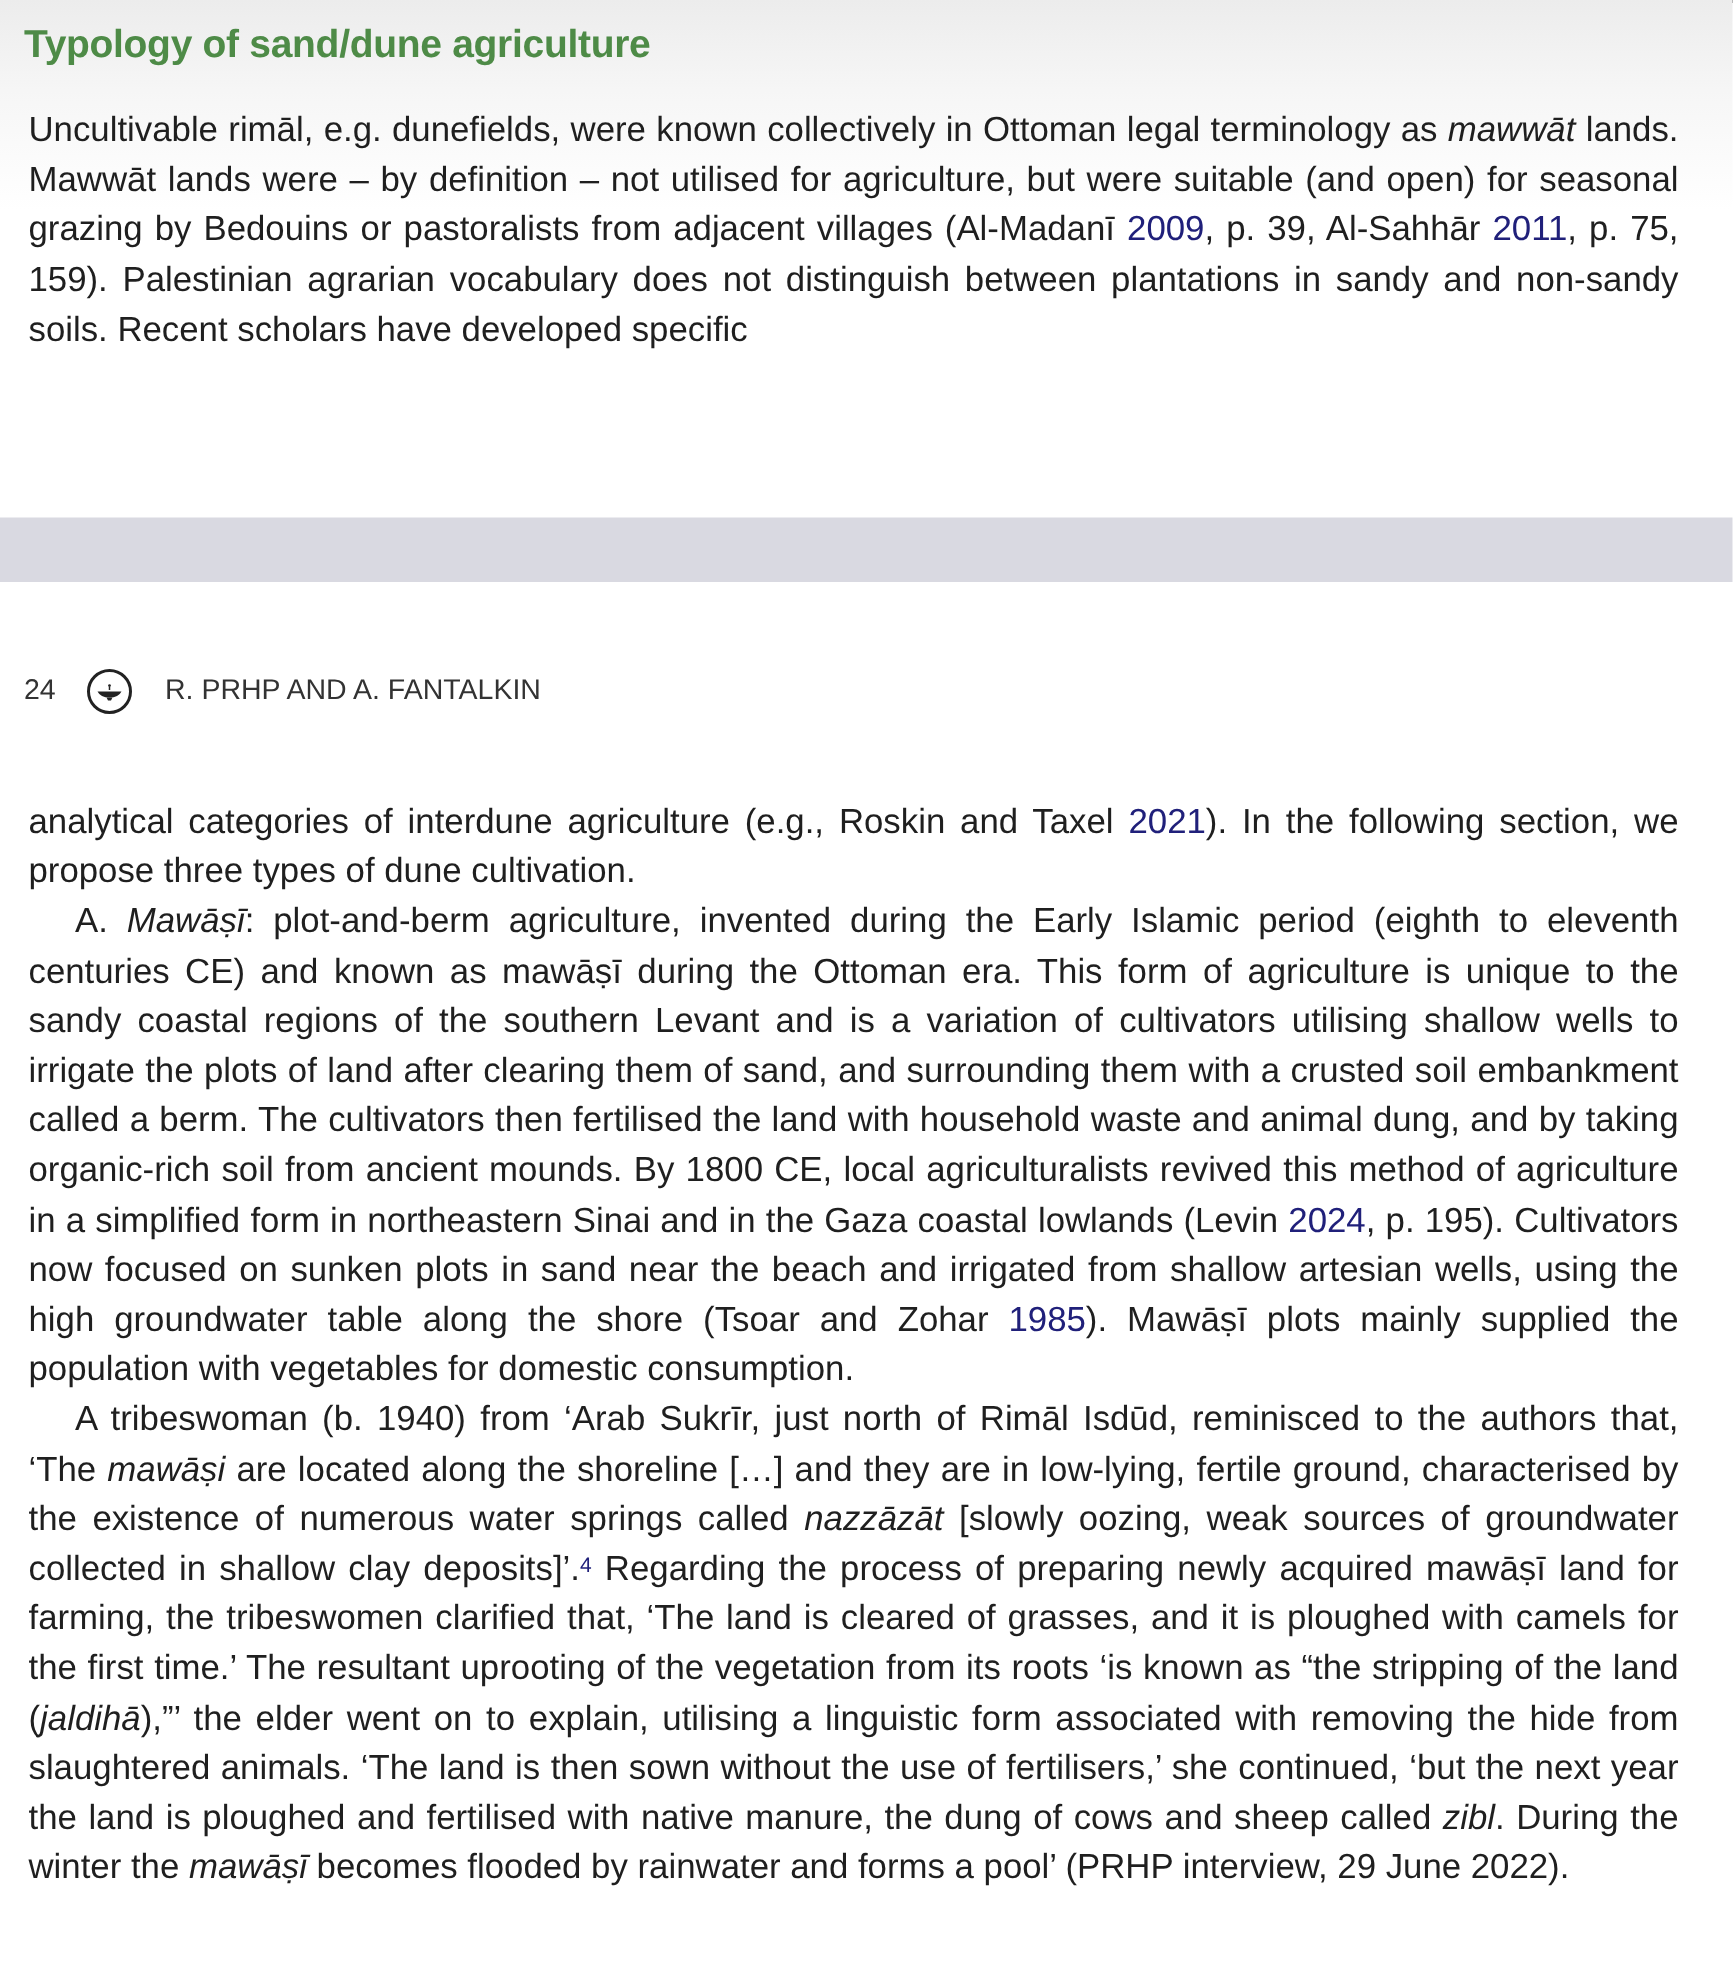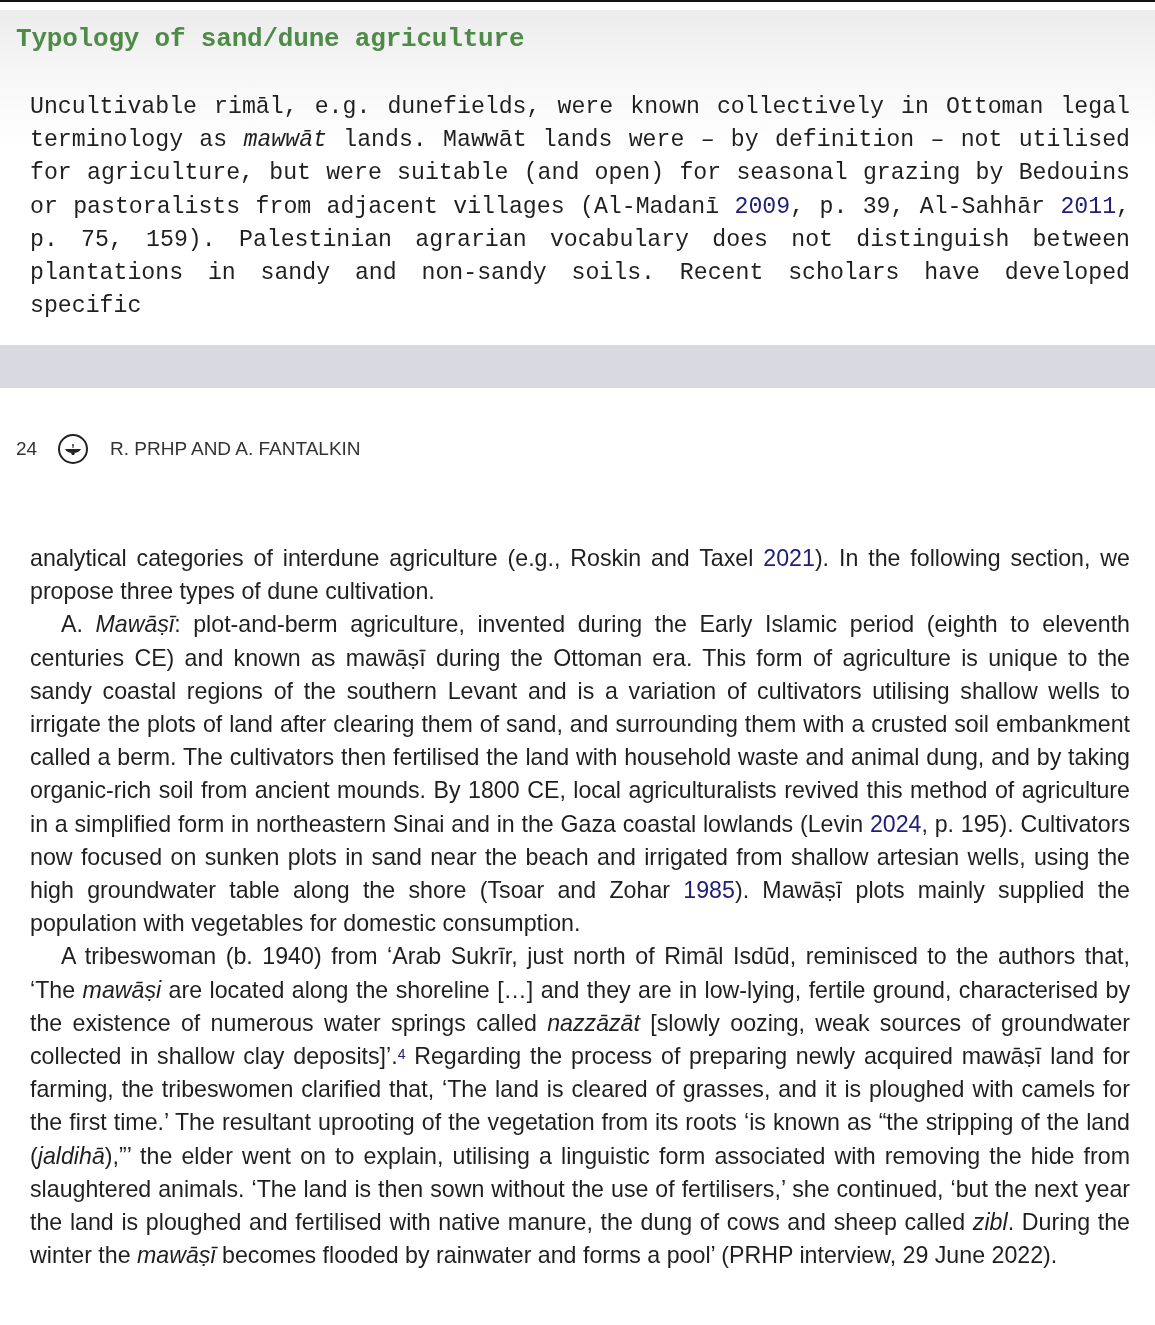--- a/index.html
+++ b/index.html
@@ -4,41 +4,40 @@
 <style>
   html, body { margin: 0; padding: 0; }
   body {
     width: 1155px; height: 1325px; overflow: hidden; position: relative;
     background: #ffffff;
     font-family: "Liberation Sans", "DejaVu Sans", sans-serif;
     color: #1f1f1f;
   }
   .top-edge { position: absolute; left: 0; top: 0; width: 1155px; height: 2px; background: #111; }
   .page1 {
-    position: absolute; left: 0; top: 10px; width: 1155px; height: 343px;
+    position: absolute; left: 0; top: 0; width: 1155px; height: 343px;
     background: linear-gradient(#ececec 0px, #f6f6f6 60px, #ffffff 140px);
-    font-family: Liberation Mono, monospace;
   }
   .section-heading {
     position: absolute; left: 16px; top: 14px; margin: 0;
     font-size: 26px; font-weight: bold; color: #4e8b47; letter-spacing: -0.2px;
   }
   .para {
-    position: absolute; left: 16px; width: 1100px; margin: 14px;
+    position: absolute; left: 16px; width: 1100px; margin: 3px;
     font-size: 23.2px; line-height: 33.2px; text-align: justify;
     text-align-last: left;
   }
   .p1 { top: 67px; }
   .link { color: #20207a; }
   .page-gap {
     position: absolute; left: 0; top: 345px; width: 1155px; height: 43px;
     background: #d9d9e1;
   }
   .running-head {
-    position: absolute; left: 16px; top: 432px; height: 34px;
+    position: absolute; left: 16px; top: 444px; height: 34px;
     display: flex; align-items: center;
     font-size: 19px; color: #333;
   }
   .page-number { width: 40px; }
   .journal-logo {
     width: 30px; height: 30px; border: 2px solid #222; border-radius: 50%;
     box-sizing: border-box; margin-left: 2px; margin-right: 22px;
     display: flex; align-items: center; justify-content: center;
   }
   .p2 { top: 528px; }

